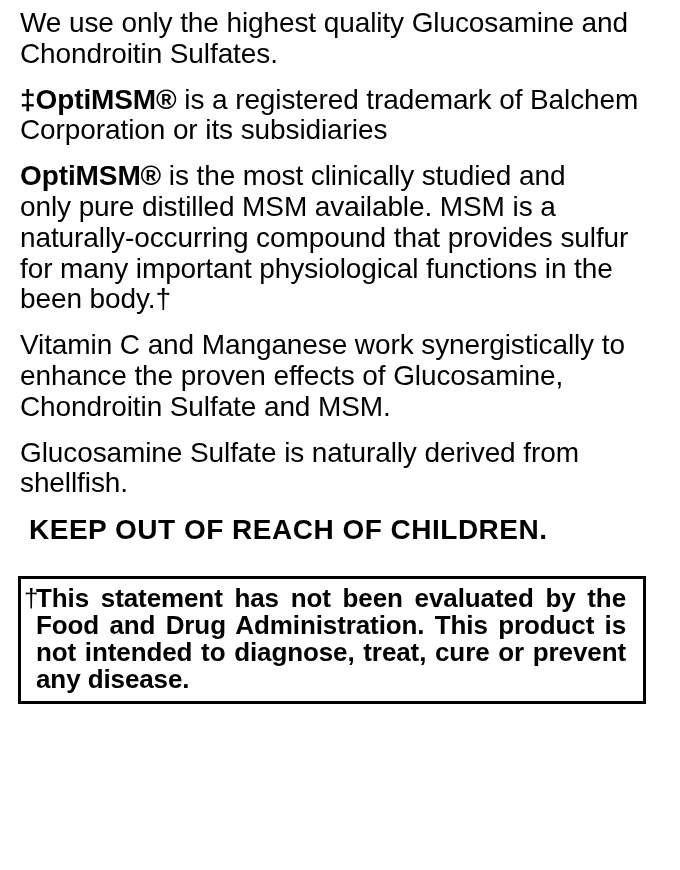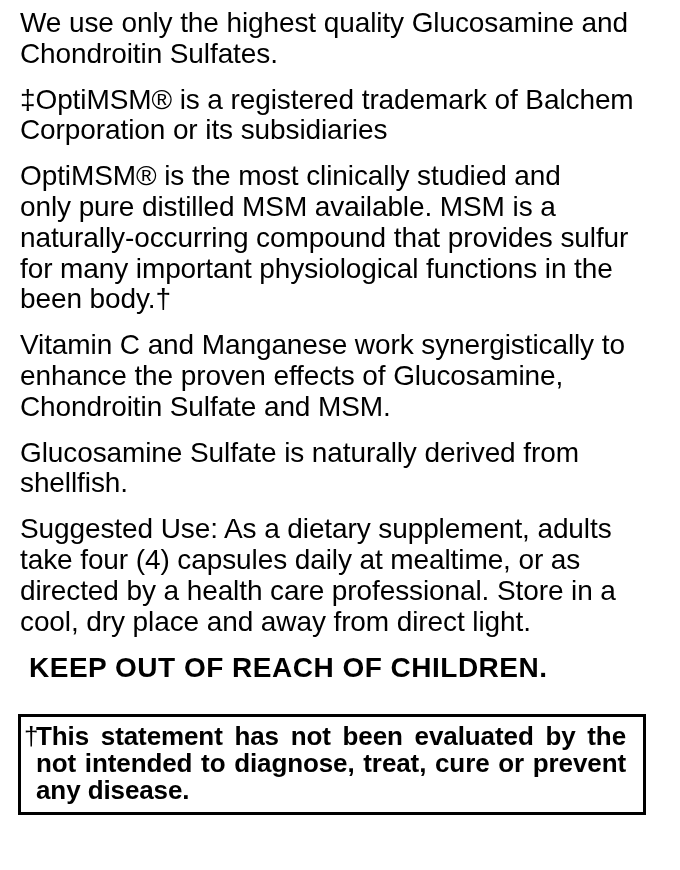--- a/index.html
+++ b/index.html
@@ -19,21 +19,21 @@
     box-sizing: border-box;
   }
   .para {
     margin: 0 0 15px 0;
     font-size: 28px;
     line-height: 30.8px;
     letter-spacing: -0.1px;
     white-space: pre-line; 
   }
   .para b {
-    font-weight: normal;
+    font-weight: bold;
   }
   .warning {
     margin: 9px;
     font-size: 28px;
     font-weight: bold;
     line-height: 31px;
     letter-spacing: 0.5px;
     white-space: pre-line;
   }
   .fda-box {
@@ -81,27 +81,24 @@
 for many important physiological functions in the
 been body.†</span></p>
 
   <p class="para"><span>Vitamin C and Manganese work synergistically to
 enhance the proven effects of Glucosamine,
 Chondroitin Sulfate and MSM.</span></p>
 
   <p class="para"><span>Glucosamine Sulfate is naturally derived from
 shellfish.</span></p>
 
-  <p class="para"><b>Suggested Use:</b><span> As a dietary supplement, adults
-take four (4) capsules daily at mealtime, or as
-directed by a health care professional. Store in a
-cool, dry place and away from direct light.</span></p>
 
   <p class="warning">KEEP OUT OF REACH OF CHILDREN.</p>
 
   <div class="fda-box">
     <span class="dagger">†</span>
     <div class="box-line just">This statement has not been evaluated by the</div>
+    <div class="box-line just">Food and Drug Administration. This product is</div>
     <div class="box-line just">not intended to diagnose, treat, cure or prevent</div>
     <div class="box-line">any disease.</div>
   </div>
 
 </div>
 
 </body></html>

